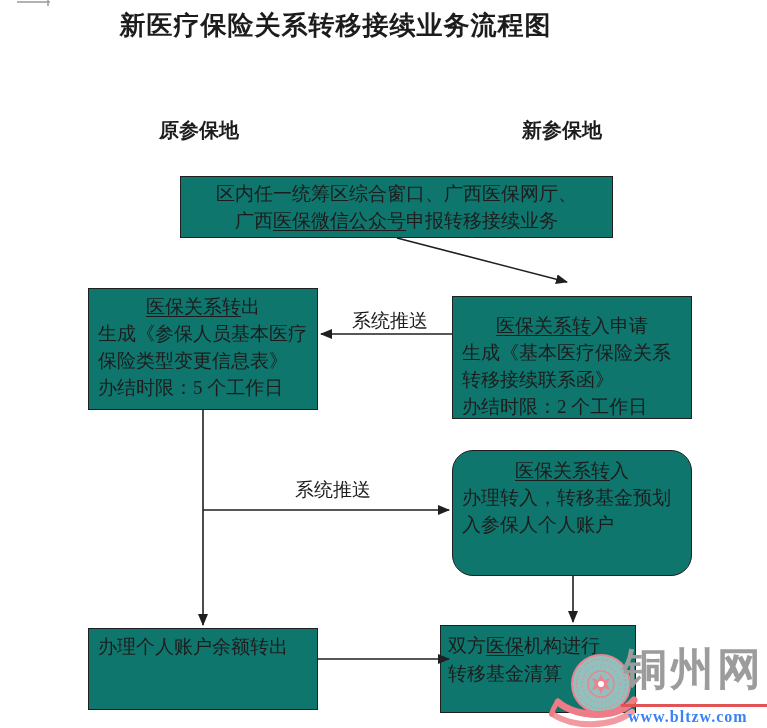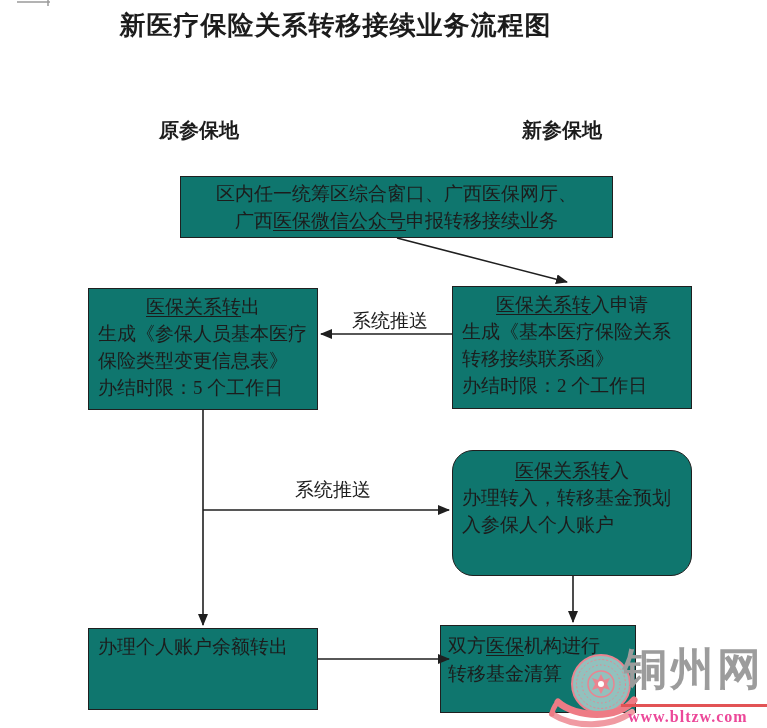--- a/index.html
+++ b/index.html
@@ -15,21 +15,21 @@
   .col-label.left{left:159px;top:117px;}
   .col-label.right{left:522px;top:117px;}
   .fbox{
     position:absolute;border:1.5px solid #1f1f1f;background:#0f766e;
     font-size:19px;line-height:27px;box-sizing:border-box;
   }
   .fbox .ctr{text-align:center;}
   .fbox .bodyline{text-align:left;padding-left:9px;white-space:nowrap;}
   .box-top{left:180px;top:176px;width:433px;height:62px;padding-top:3px;}
   .box-out{left:88px;top:288px;width:230px;height:122px;padding-top:4px;}
-  .box-inreq{left:452px;top:286px;width:240px;height:123px;padding-top:4px;}
+  .box-inreq{left:452px;top:296px;width:240px;height:123px;padding-top:15px;}
   .box-in{left:452px;top:450px;width:240px;height:126px;padding-top:6px;border-radius:21px;}
   .box-acct{left:88px;top:628px;width:230px;height:82px;padding-top:4px;}
   .box-settle{left:440px;top:625px;width:196px;height:88px;padding:6px 24px 0 7px;}
   .box-settle .wrapline{text-align:left;line-height:28px;}
   .wavy{
     text-decoration-line:underline;text-decoration-style:wavy;
     text-decoration-color:#c42b1c;text-decoration-thickness:1px;
     text-underline-offset:3px;
     text-decoration:underline;
   }
@@ -37,21 +37,21 @@
   .edge-label.push1{left:342px;top:308px;width:96px;}
   .edge-label.push2{left:283px;top:477px;width:100px;}
   svg.lines{position:absolute;left:0;top:0;z-index:5;pointer-events:none;}
   .watermark{position:absolute;left:548px;top:640px;width:219px;height:88px;z-index:9;}
   .wm-name{
     position:absolute;left:75px;top:8px;width:146px;font-size:44px;line-height:44px;
     font-weight:bold;color:#9c9c9c;letter-spacing:3px;white-space:nowrap;
   }
   .wm-underline{position:absolute;left:73px;top:64px;width:146px;height:3px;background:#e25355;}
   .wm-url{
-    position:absolute;left:80px;top:68px;font-size:16px;font-weight:bold;color:#ec4899;
+    position:absolute;left:80px;top:68px;font-size:16px;font-weight:bold;color:#3b82f6;
     font-family:"Liberation Serif",serif;letter-spacing:1px;white-space:nowrap;
   }
   .wm-seal{position:absolute;left:0;top:0;}
   .corner-mark{position:absolute;left:0;top:0;}
 </style>
 </head>
 <body>
 
 <div class="page">
 

